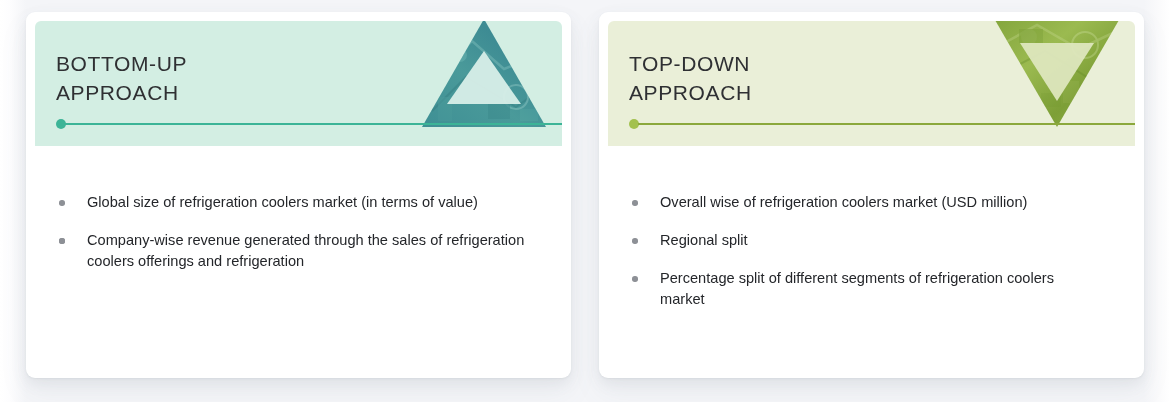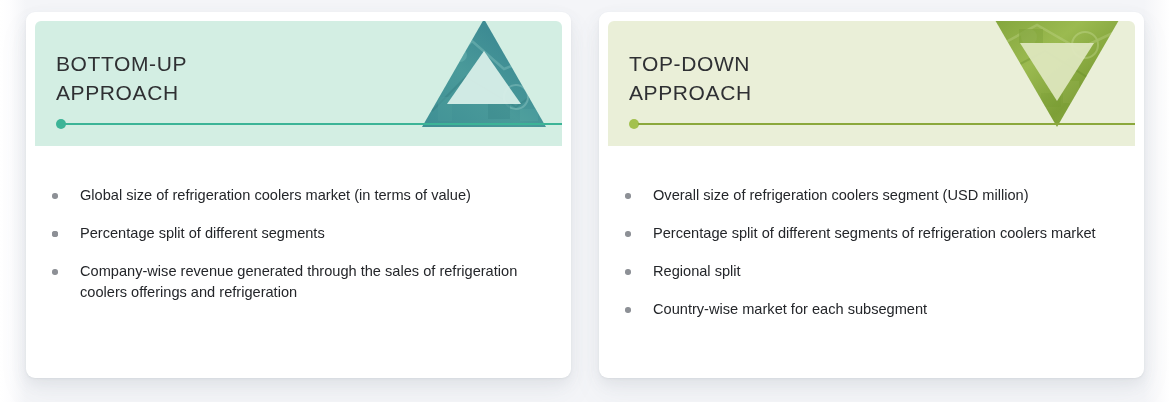--- a/index.html
+++ b/index.html
@@ -114,21 +114,21 @@
     bottom: 16px;
     width: 128px;
     height: 115px;
     z-index: 2;
   }
   .tri-wrap svg { display: block; width: 100%; height: 100%; }
 
   
   .bullets {
     list-style: none;
-    margin: 5px;
+    margin: 12px;
     padding: 34px 30px 0 19px;
   }
   .bullets li {
     position: relative;
     padding-left: 30px;
     margin-bottom: 17px;
     font-size: 14.6px;
     line-height: 21px;
     color: #24262a;
   }
@@ -192,24 +192,20 @@
       <ul class="bullets">
         <li>
           <span class="dot"></span>
           <span>Global size of refrigeration coolers market (in terms of value)</span>
         </li>
         <li>
           <span class="dot"></span>
         </li>
         <li>
           <span class="dot"></span>
-          <span>Percentage split of different segments</span>
-        </li>
-        <li>
-          <span class="dot"></span>
           <span>Company-wise revenue generated through the sales of refrigeration coolers offerings and refrigeration</span>
         </li>
       </ul>
     </section>
 
     <section class="card card-topdown">
 
       <div class="band">
 
         <h2 class="band-title">TOP-DOWN
@@ -244,31 +240,27 @@
 
         <div class="accent">
           <span class="accent-dot"></span>
           <span class="accent-line"></span>
         </div>
       </div>
 
       <ul class="bullets">
         <li>
           <span class="dot"></span>
-          <span>Overall size of refrigeration coolers segment (USD million)</span>
+          <span>Overall wise of refrigeration coolers market (USD million)</span>
+        </li>
+        <li>
+          <span class="dot"></span>
+          <span>Regional split</span>
         </li>
         <li>
           <span class="dot"></span>
           <span>Percentage split of different segments of refrigeration coolers market</span>
-        </li>
-        <li>
-          <span class="dot"></span>
-          <span>Regional split</span>
-        </li>
-        <li>
-          <span class="dot"></span>
-          <span>Country-wise market for each subsegment</span>
         </li>
       </ul>
     </section>
 
   </div>
 </div>
 
 </body></html>

